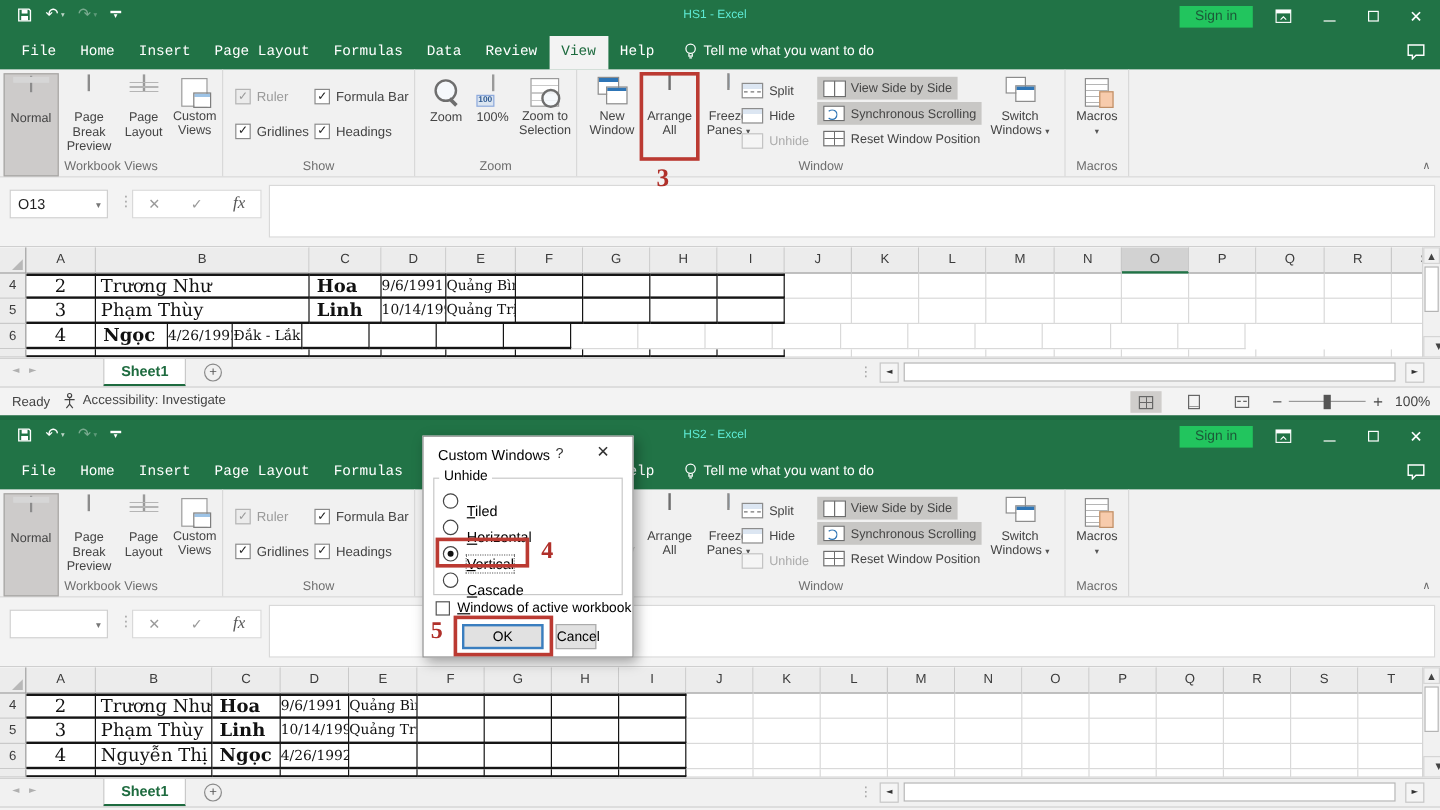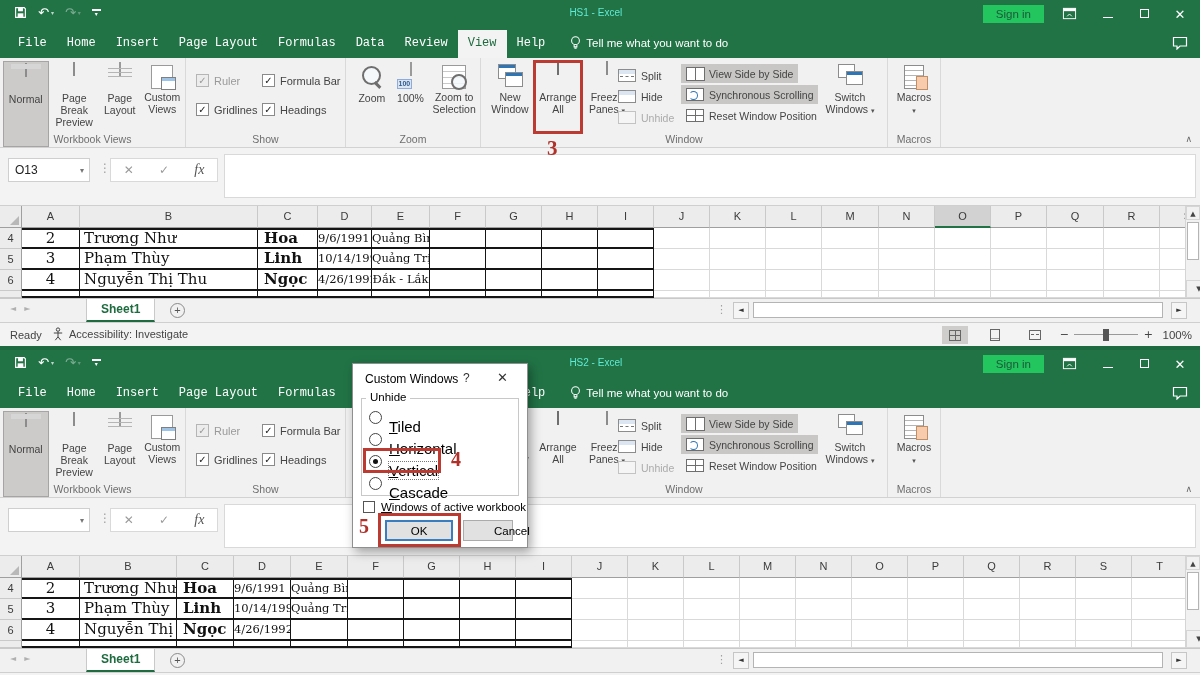--- a/index.html
+++ b/index.html
@@ -178,29 +178,29 @@
   .dialog { position:absolute; left:352px; top:363px; width:176px; height:185px; background:#fff; border:1px solid #8f8f8f; box-shadow:3px 4px 10px rgba(0,0,0,.35); z-index:50; font-size:12px; color:#000; }
   .dtitle { position:absolute; left:12px; top:8px; font-size:12px; }
   .dhelp { position:absolute; left:110px; top:7px; color:#333; }
   .dclose { position:absolute; left:144px; top:6px; font-family:"DejaVu Sans",sans-serif; font-size:13px; color:#333; }
   .dgroup { position:absolute; left:8px; top:34px; width:158px; height:98px; border:1px solid #c8c8c8; }
   .dglabel { position:absolute; left:13px; top:27px; background:#fff; padding:0 4px; font-size:11.5px; }
   .dopts { position:absolute; left:16px; top:42px; }
   .dopt { height:22px; display:flex; align-items:center; }
   .radio { width:13px; height:13px; border:1px solid #444; border-radius:50%; background:#fff; margin-right:7px; position:relative; flex:none; }
   .radio.on::after { content:""; position:absolute; left:3px; top:3px; width:5px; height:5px; border-radius:50%; background:#111; }
-  .dopt .olbl { font-size:15px;margin-top:18px; }
+  .dopt .olbl { font-size:12px;margin-top:18px; }
   .dopt.focus .olbl { outline:1px dotted #777; }
   .dredv { position:absolute; left:10px; top:84px; width:78px; height:25px; border:3px solid #bb3a32; z-index:5; }
   .dannot4 { position:absolute; left:98px; top:84px; font-size:20px; }
   .dcheckrow { position:absolute; left:10px; top:137px; display:flex; align-items:center; gap:6px; font-size:11.5px; }
   .dcbox { width:12px; height:12px; border:1px solid #555; background:#fff; flex:none; }
   .dok,.dcancel { position:absolute; top:156px; height:21px; font-size:11.5px; background:#e1e1e1; font-family:"Liberation Sans","DejaVu Sans",sans-serif; }
   .dok { left:32px; width:68px; border:2px solid #3a7ebf; }
-  .dcancel { left:110px; width:50px; border:1px solid #ababab;padding-left:30px; }
+  .dcancel { left:110px; width:34px; border:1px solid #ababab; }
   .dredok { position:absolute; left:25px; top:149px; width:83px; height:34px; border:3px solid #bb3a32; z-index:5; }
   .dannot5 { position:absolute; left:6px; top:151px; font-size:20px; }
 
   svg { display:block; }
 </style>
 </head>
 <body>
 
 <div id="stage">
 
@@ -461,21 +461,20 @@
             <div class="gcell c13" style="width: 56px;"></div>
             <div class="gcell c14" style="width: 56px;"></div>
             <div class="gcell c15" style="width: 56px;"></div>
             <div class="gcell c16" style="width: 57px;"></div>
             <div class="gcell c17" style="width: 56px;"></div>
             <div class="gcell c18" style="width: 56px;"></div>
           </div>
           <div class="grow">
             <div class="growhdr">6</div>
             <div class="gcell c0 tbl" style="width: 58px;">4</div>
-            <div class="gcell c1 tbl" style="width: 178px;">Nguyễn Thị Thu</div>
             <div class="gcell c2 tbl" style="width: 60px;">Ngọc</div>
             <div class="gcell c3 tbl" style="width: 54px;">4/26/1992</div>
             <div class="gcell c4 tbl" style="width: 58px;">Đắk - Lắk</div>
             <div class="gcell c5 tbl" style="width: 56px;"></div>
             <div class="gcell c6 tbl" style="width: 56px;"></div>
             <div class="gcell c7 tbl" style="width: 56px;"></div>
             <div class="gcell c8 tbl" style="width: 56px;"></div>
             <div class="gcell c9" style="width: 56px;"></div>
             <div class="gcell c10" style="width: 56px;"></div>
             <div class="gcell c11" style="width: 56px;"></div>

